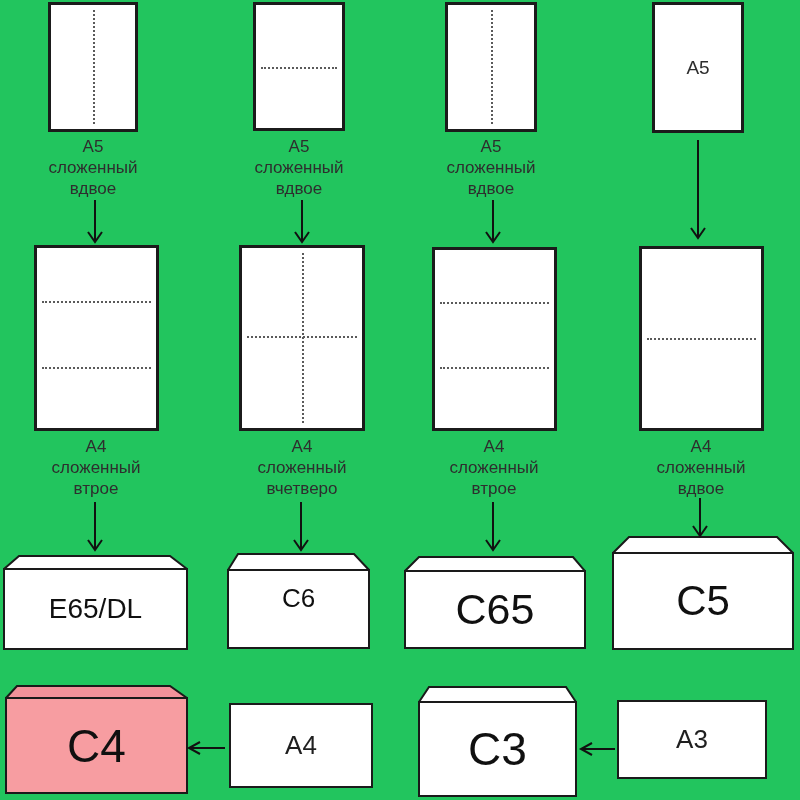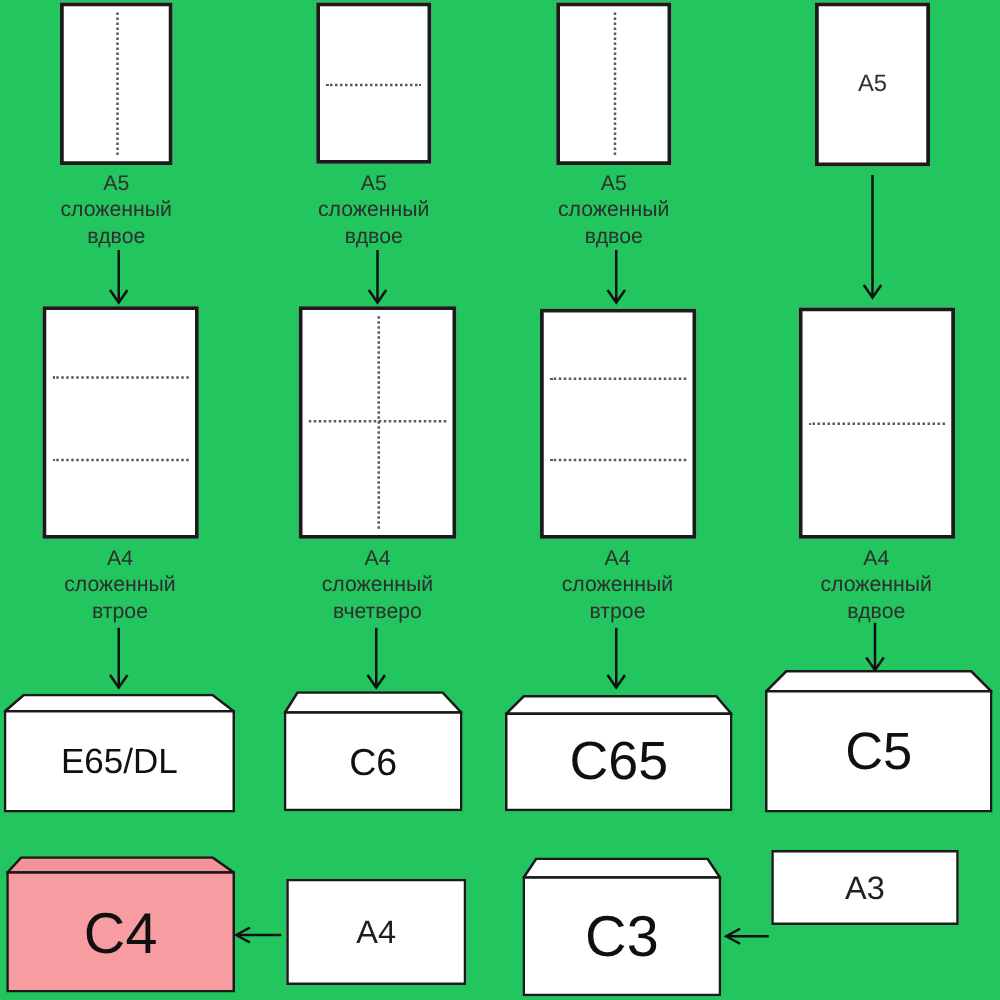--- a/index.html
+++ b/index.html
@@ -137,21 +137,21 @@
       <rect x="1" y="14" width="183" height="80" fill="#ffffff" stroke="#1a1a1a" stroke-width="2"></rect>
     </svg>
     <div class="env-label" style="top:14px; height:80px; font-size:28px;">E65/DL</div>
   </div>
 
   <div class="env" style="left:227px; top:553px; width:143px; height:96px;">
     <svg width="143" height="96">
       <polygon points="11,1 127,1 142,17 1,17" fill="#ffffff" stroke="#1a1a1a" stroke-width="2"></polygon>
       <rect x="1" y="17" width="141" height="78" fill="#ffffff" stroke="#1a1a1a" stroke-width="2"></rect>
     </svg>
-    <div class="env-label" style="top:19px; height:78px; font-size:30px;">C6</div>
+    <div class="env-label" style="top:6px; height:78px; font-size:26px;">C6</div>
   </div>
 
   <div class="env" style="left:404px; top:556px; width:182px; height:93px;border-radius:26px;">
     <svg width="182" height="93">
       <polygon points="15,1 169,1 181,15 1,15" fill="#ffffff" stroke="#1a1a1a" stroke-width="2"></polygon>
       <rect x="1" y="15" width="180" height="77" fill="#ffffff" stroke="#1a1a1a" stroke-width="2"></rect>
     </svg>
     <div class="env-label" style="top:15px; height:77px; font-size:43px;">C65</div>
   </div>
 
@@ -186,17 +186,17 @@
       <rect x="1" y="16" width="157" height="94" fill="#ffffff" stroke="#1a1a1a" stroke-width="2"></rect>
     </svg>
     <div class="env-label" style="top:16px; height:94px; font-size:46px;">C3</div>
   </div>
 
   <svg class="arrow" style="left:578px; top:741px;" width="38" height="16">
     <line x1="37" y1="8" x2="4" y2="8" stroke="#111" stroke-width="2"></line>
     <polyline points="14,2 3,8 14,14" fill="none" stroke="#111" stroke-width="2"></polyline>
   </svg>
 
-  <div class="sheet thin" style="left:617px; top:680px; width:150px; height:60px;">
+  <div class="sheet thin" style="left:617px; top:700px; width:150px; height:79px;">
     <div class="inner-label src-label">A3</div>
   </div>
 
 </div>
 
 </body></html>

